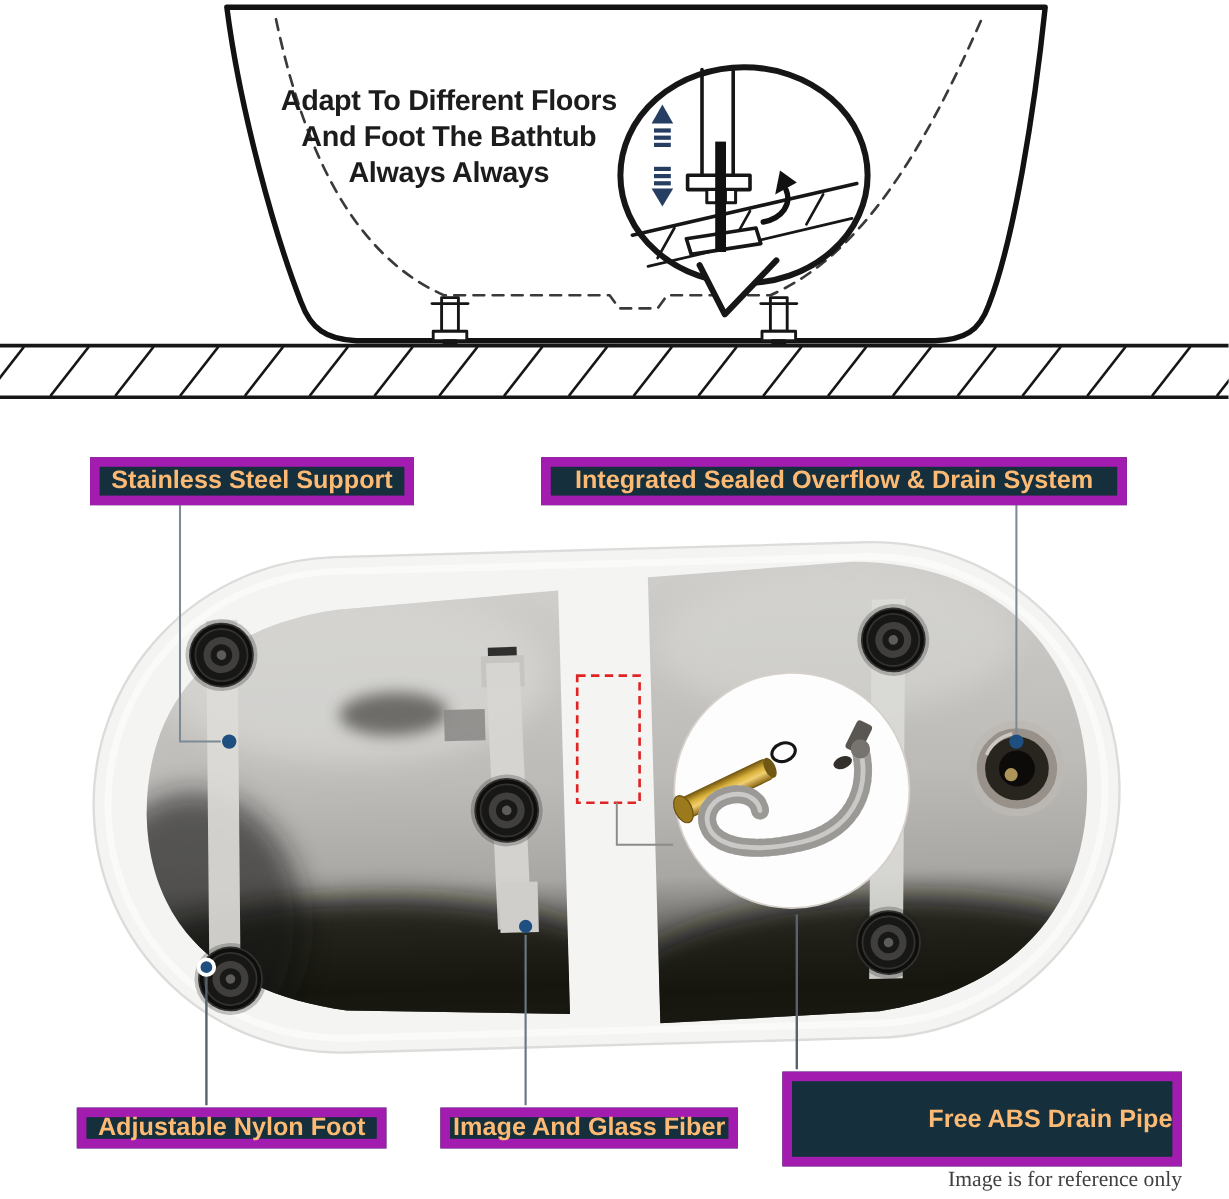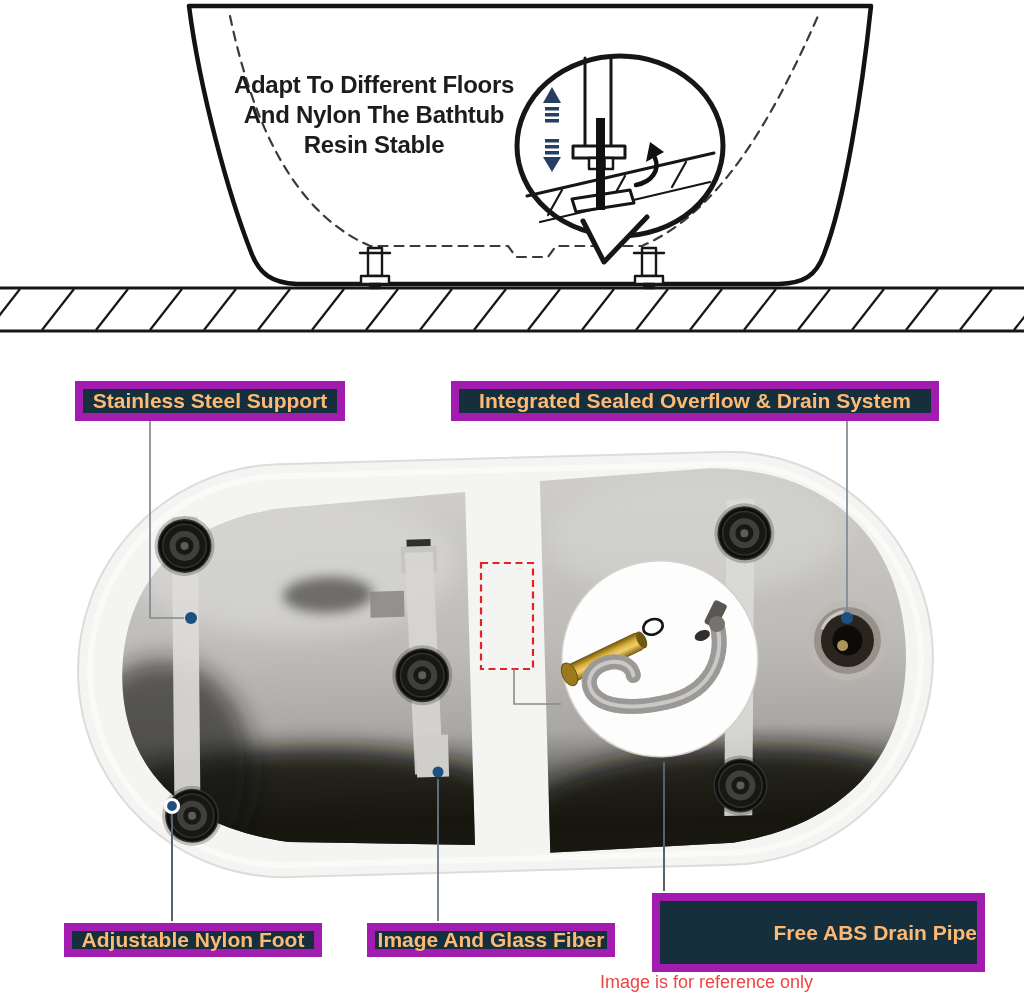--- a/index.html
+++ b/index.html
@@ -18,22 +18,22 @@
     position:absolute;z-index:6;box-sizing:border-box;
     background:#15303c;border:8px solid #a21caf;color:#fdba74;
     font-size:21px;font-weight:700;letter-spacing:0;
     display:flex;align-items:center;justify-content:center;white-space:nowrap;
   }
   .label-box.two-line{
     flex-direction:column;align-items:flex-end;justify-content:center;
     padding-left:20px;line-height:32px;
   }
   .ref-note{
-    left:600px;top:972px;width:385px;text-align:left;
-    font-size:18px;color:#ef4444;font-weight:400;
+    left:600px;top:972px;width:385px;text-align:right;
+    font-size:18px;color:#404040;font-weight:400;font-family:Liberation Serif, serif;
   }
 </style>
 </head>
 <body>
 
 <div id="canvas">
 
 <svg id="gfx" viewBox="0 0 1024 999" xmlns="http://www.w3.org/2000/svg">
   <defs>
     <linearGradient id="innerGray" x1="0" y1="0" x2="0" y2="1">
@@ -248,22 +248,22 @@
 
     <circle cx="438" cy="772" r="5.5" fill="#1e4f80"></circle>
     <line x1="438" y1="779" x2="438" y2="921" stroke="#6a7883" stroke-width="1.8"></line>
 
     <line x1="664" y1="762" x2="664" y2="891" stroke="#55636e" stroke-width="2"></line>
   </g>
 </svg>
 
 <div class="overlay caption">
   <span>Adapt To Different Floors</span>
-  <span>And Nylon The Bathtub</span>
-  <span>Resin Stable</span>
+  <span>And Foot The Bathtub</span>
+  <span>Always Always</span>
 </div>
 
 <div class="label-box" style="left:75px;top:381px;width:270px;height:40px;">
   <span>Stainless Steel Support</span>
 </div>
 
 <div class="label-box" style="left:64px;top:923px;width:258px;height:34px;">
   <span>Adjustable Nylon Foot</span>
 </div>
 

